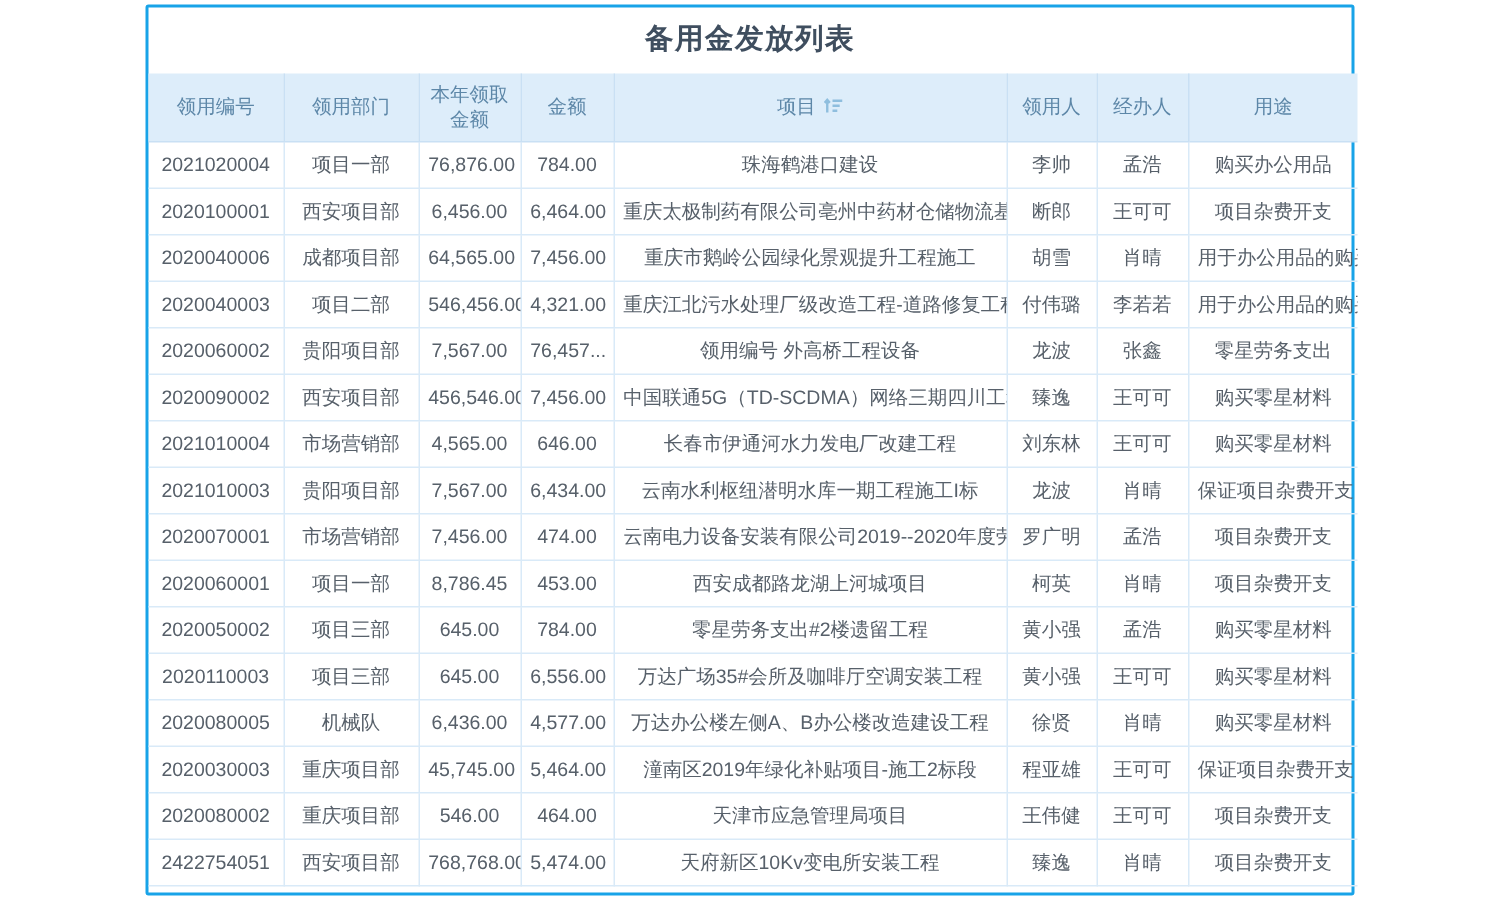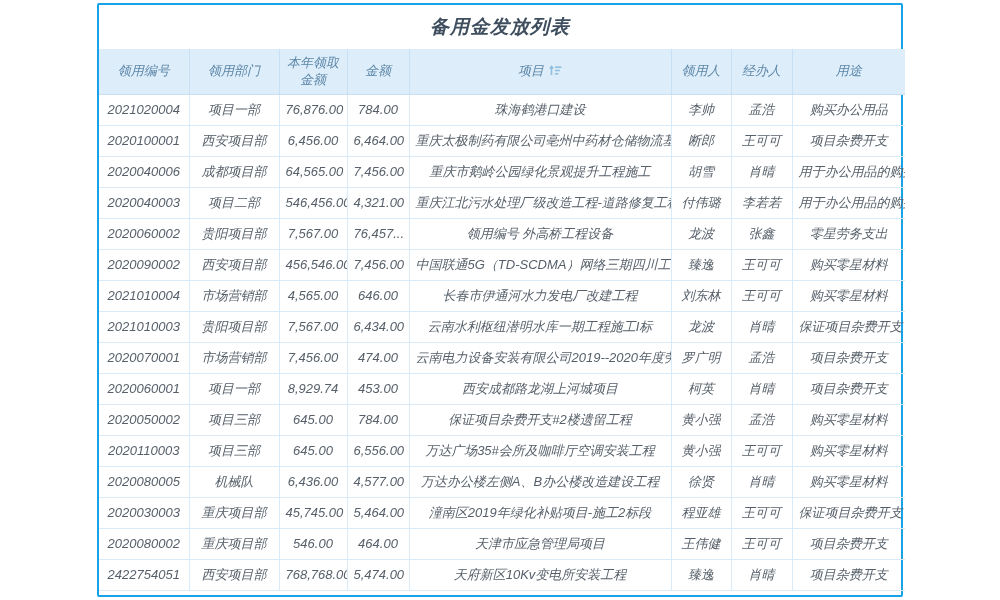--- a/index.html
+++ b/index.html
@@ -1,19 +1,18 @@
 <!DOCTYPE html>
 <html><head>
 <meta charset="utf-8">
 <style>
   html,body{margin:0;padding:0;background:#fff;}
   .page{
     position:relative;width:992px;height:600px;background:#ffffff;overflow:hidden;
     font-family:"Liberation Sans","DejaVu Sans",sans-serif;
-    font-style:italic;
   }
   .card{
     position:absolute;left:97px;top:3px;width:806px;height:594px;
     box-sizing:border-box;border:2px solid #18a3e8;background:#fff;border-radius:2px;
   }
   .card-title{
     height:44px;line-height:44px;text-align:center;
     font-size:19px;font-weight:bold;color:#3f4e5f;letter-spacing:1px;
   }
   table.grid{
@@ -169,33 +168,33 @@
             <td class="num">7,456.00</td>
             <td class="num">474.00</td>
             <td class="left link">云南电力设备安装有限公司2019--2020年度劳...</td>
             <td class="link">罗广明</td>
             <td class="link">孟浩</td>
             <td>项目杂费开支</td>
           </tr>
           <tr>
             <td class="link">2020060001</td>
             <td>项目一部</td>
-            <td class="num">8,929.74</td>
+            <td class="num">8,786.45</td>
             <td class="num">453.00</td>
             <td class="left link">西安成都路龙湖上河城项目</td>
             <td class="link">柯英</td>
             <td class="link">肖晴</td>
             <td>项目杂费开支</td>
           </tr>
           <tr>
             <td class="link">2020050002</td>
             <td>项目三部</td>
             <td class="num">645.00</td>
             <td class="num">784.00</td>
-            <td class="left link">保证项目杂费开支#2楼遗留工程</td>
+            <td class="left link">零星劳务支出#2楼遗留工程</td>
             <td class="link">黄小强</td>
             <td class="link">孟浩</td>
             <td>购买零星材料</td>
           </tr>
           <tr>
             <td class="link">2020110003</td>
             <td>项目三部</td>
             <td class="num">645.00</td>
             <td class="num">6,556.00</td>
             <td class="left link">万达广场35#会所及咖啡厅空调安装工程</td>

